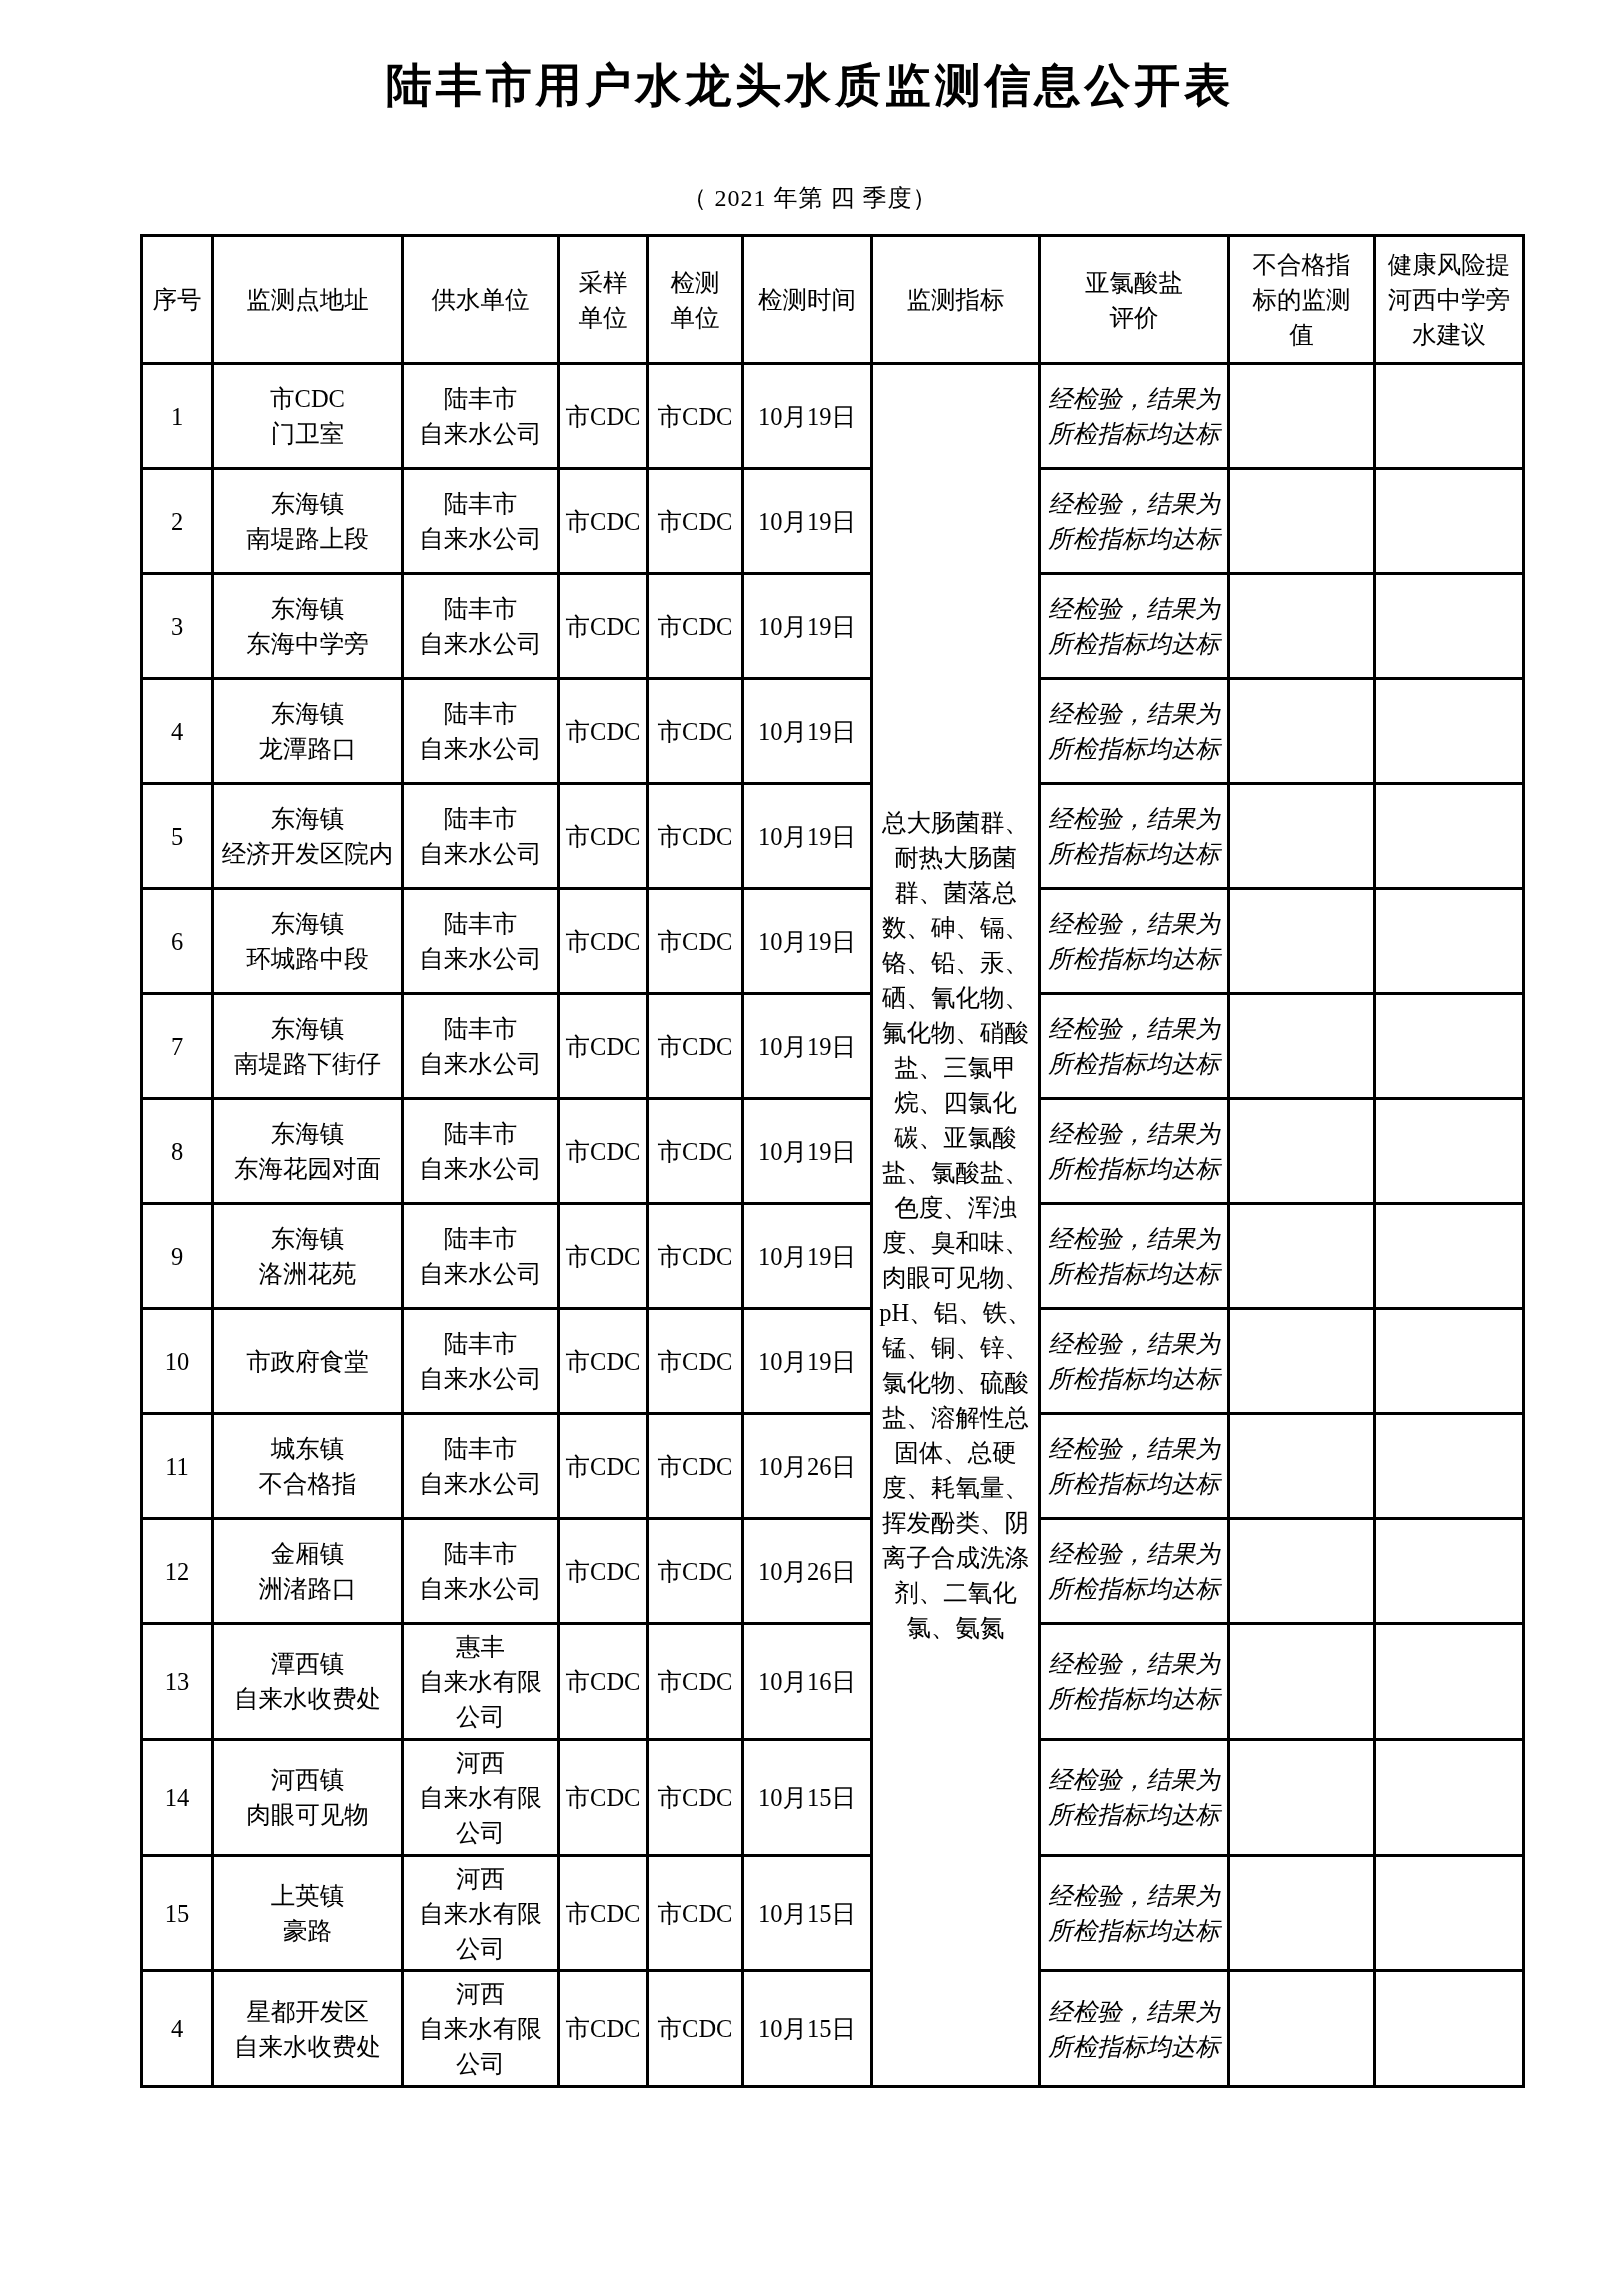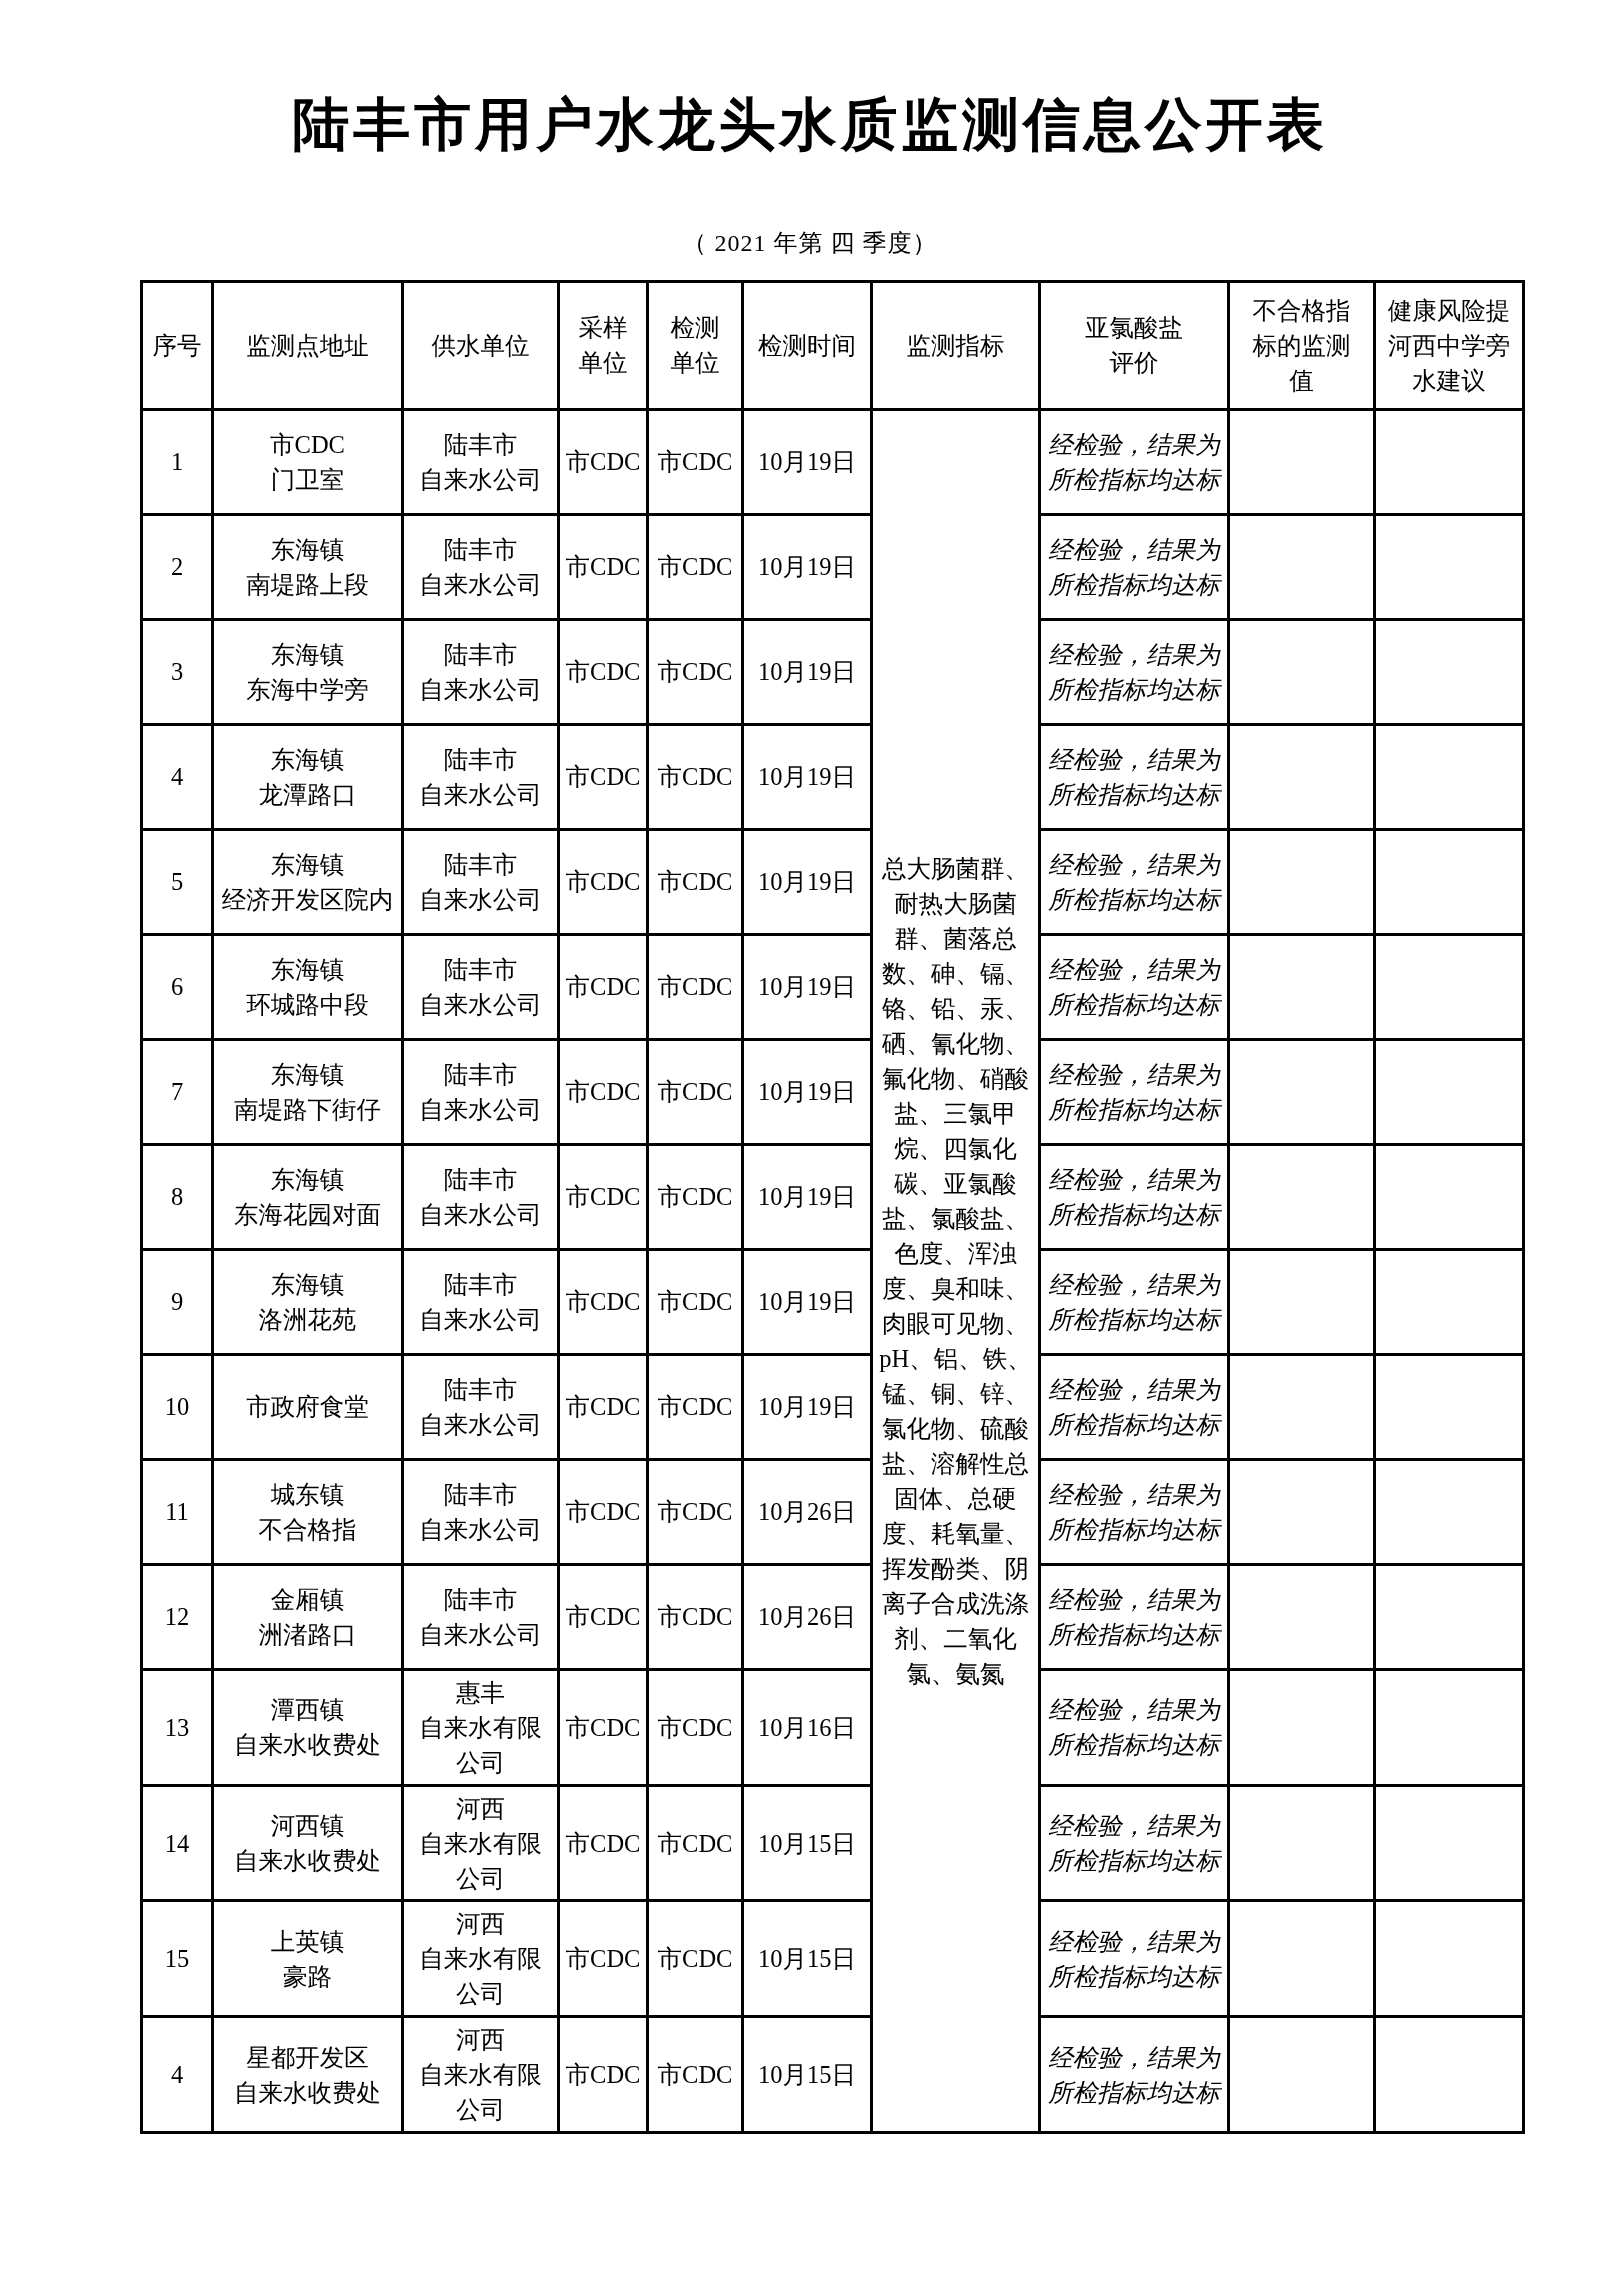--- a/index.html
+++ b/index.html
@@ -8,25 +8,24 @@
     width:1620px; height:2292px;
     font-family:"Liberation Serif","DejaVu Serif",serif;
     color:#000;
     position:relative;
     overflow:hidden;
   }
   .page { width:1620px; height:2292px; background:#fff; }
   .title {
     text-align:center;
     padding-top:57px;
-    font-size:57px;
+    font-size:46px;
     font-weight:700;
     letter-spacing:3.9px;
     line-height:1.25;
-    margin-top:32px;
   }
   .subtitle {
     text-align:center;
     margin-top:65px;
     font-size:24px;
     letter-spacing:1px;
     line-height:37px;
   }
   table.monitor-table {
     border-collapse:collapse;
@@ -278,21 +277,21 @@
           <td class="col-testing">市CDC</td>
           <td class="col-date">10月16日</td>
           <td class="col-result">经检验，结果为
 所检指标均达标</td>
           <td class="col-unqualified"></td>
           <td class="col-advice"></td>
         </tr>
         <tr>
           <td class="col-no">14</td>
           <td class="col-address">河西镇
-自来水收费处</td>
+肉眼可见物</td>
           <td class="col-supplier">河西
 自来水有限公司</td>
           <td class="col-sampling">市CDC</td>
           <td class="col-testing">市CDC</td>
           <td class="col-date">10月15日</td>
           <td class="col-result">经检验，结果为
 所检指标均达标</td>
           <td class="col-unqualified"></td>
           <td class="col-advice"></td>
         </tr>

